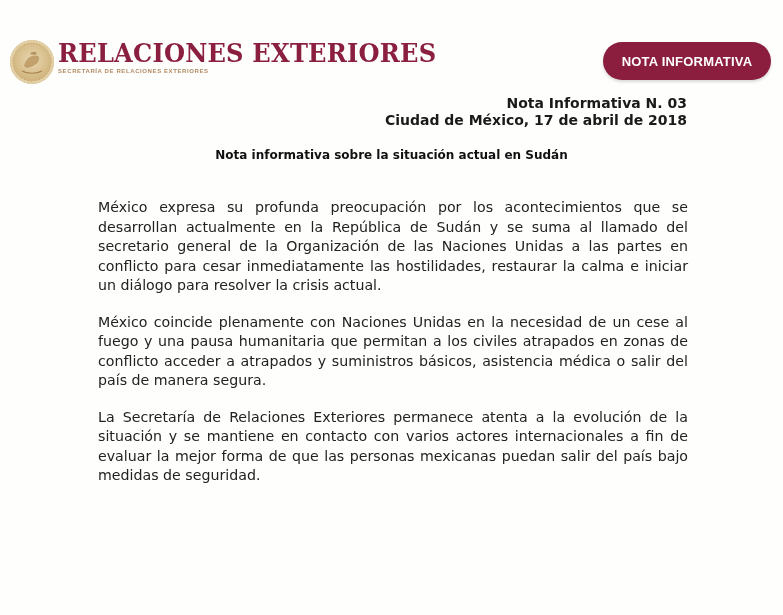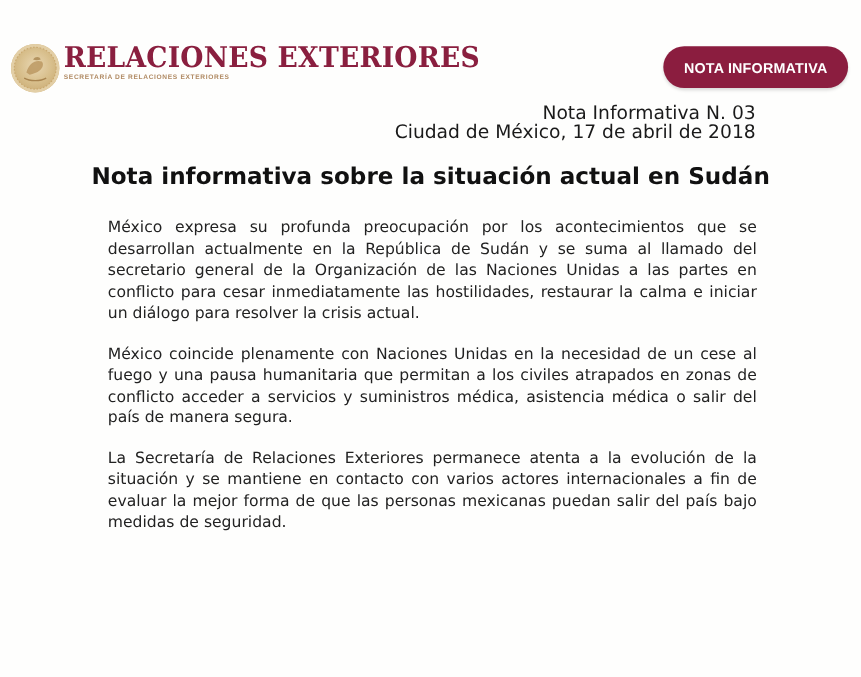--- a/index.html
+++ b/index.html
@@ -34,25 +34,25 @@
   .badge {
     position: absolute; left: 603px; top: 42px; width: 168px; height: 38px;
     border-radius: 19px; background: #8b1d3f;
     color: #ffffff; font-family: Liberation Sans, sans-serif;
     font-weight: bold; font-size: 13px; letter-spacing: 0.2px;
     display: flex; align-items: center; justify-content: center;
     box-shadow: 0 2px 3px rgba(0,0,0,0.15);
   }
   .meta {
     position: absolute; right: 96px; top: 95px; text-align: right;
-    font-weight: normal; font-size: 17px; line-height: 17px; color: #1a1a1a;
+    font-weight: bold; font-size: 14px; line-height: 17px; color: #1a1a1a;
   }
   .doc-title {
     position: absolute; left: 0; width: 783px; top: 148px; text-align: center;
-    font-weight: bold; font-size: 21px; color: #111111;
+    font-weight: bold; font-size: 12px; color: #111111;
   }
   .body-text {
     position: absolute; left: 98px; width: 590px; top: 182px;
     font-size: 14.2px; line-height: 19.5px; color: #222222;
     text-align: justify;
   }
   .body-text p { margin: 16px 0 17px 0; }
 </style>
 </head>
 <body>
@@ -73,15 +73,15 @@
 
 <div class="meta">
   <div>Nota Informativa N. 03</div>
   <div>Ciudad de México, 17 de abril de 2018</div>
 </div>
 
 <div class="doc-title">Nota informativa sobre la situación actual en Sudán</div>
 
 <div class="body-text">
   <p>México expresa su profunda preocupación por los acontecimientos que se desarrollan actualmente en la República de Sudán y se suma al llamado del secretario general de la Organización de las Naciones Unidas a las partes en conflicto para cesar inmediatamente las hostilidades, restaurar la calma e iniciar un diálogo para resolver la crisis actual.</p>
-  <p>México coincide plenamente con Naciones Unidas en la necesidad de un cese al fuego y una pausa humanitaria que permitan a los civiles atrapados en zonas de conflicto acceder a servicios y suministros médica, asistencia médica o salir del país de manera segura.</p>
+  <p>México coincide plenamente con Naciones Unidas en la necesidad de un cese al fuego y una pausa humanitaria que permitan a los civiles atrapados en zonas de conflicto acceder a atrapados y suministros básicos, asistencia médica o salir del país de manera segura.</p>
   <p>La Secretaría de Relaciones Exteriores permanece atenta a la evolución de la situación y se mantiene en contacto con varios actores internacionales a fin de evaluar la mejor forma de que las personas mexicanas puedan salir del país bajo medidas de seguridad.</p>
 </div>
 
 </body></html>

